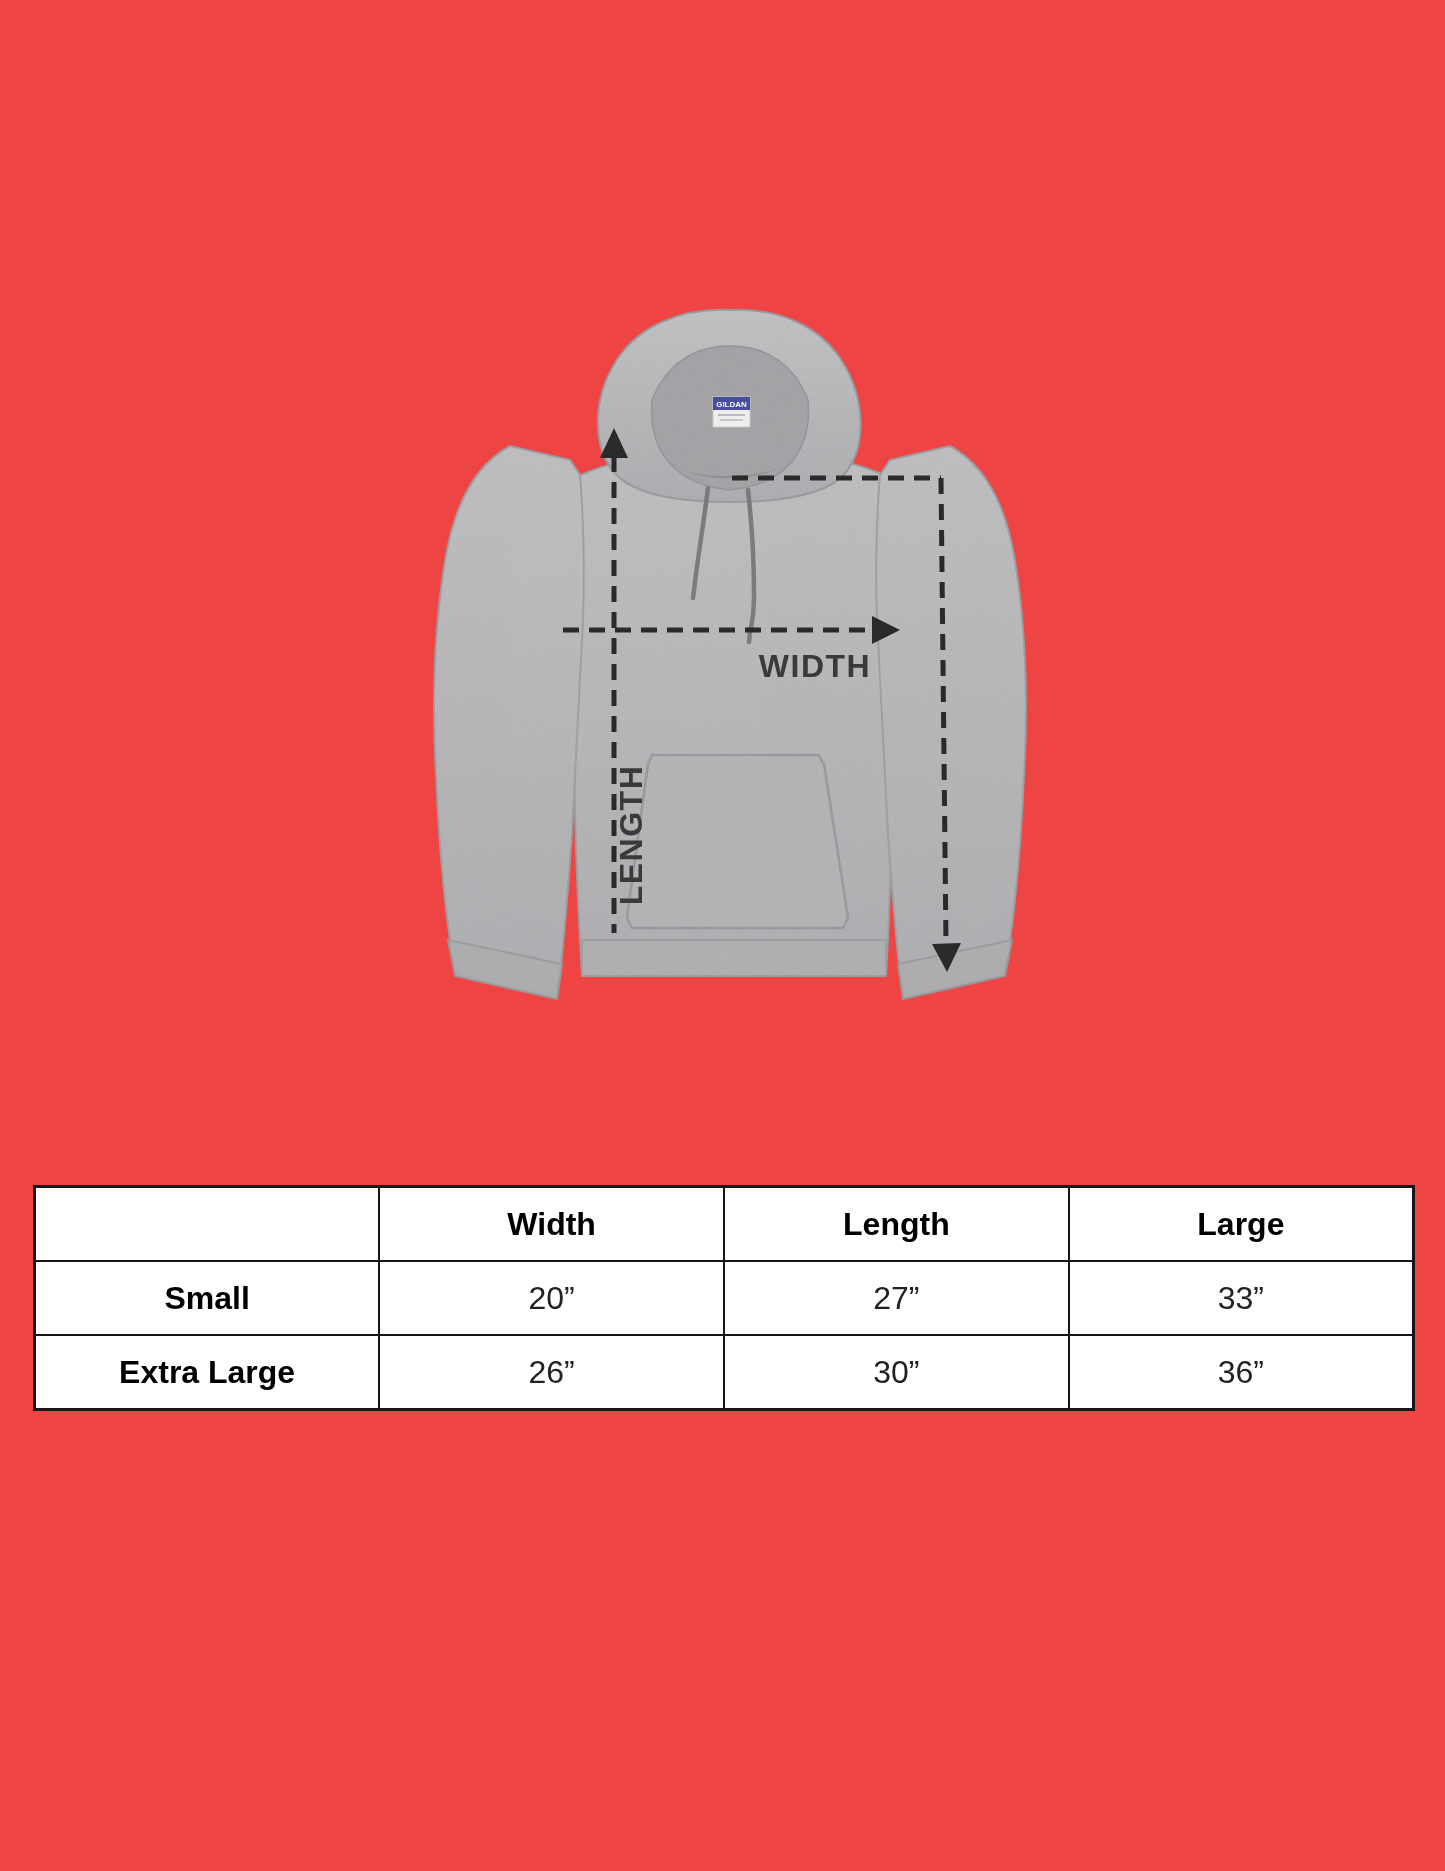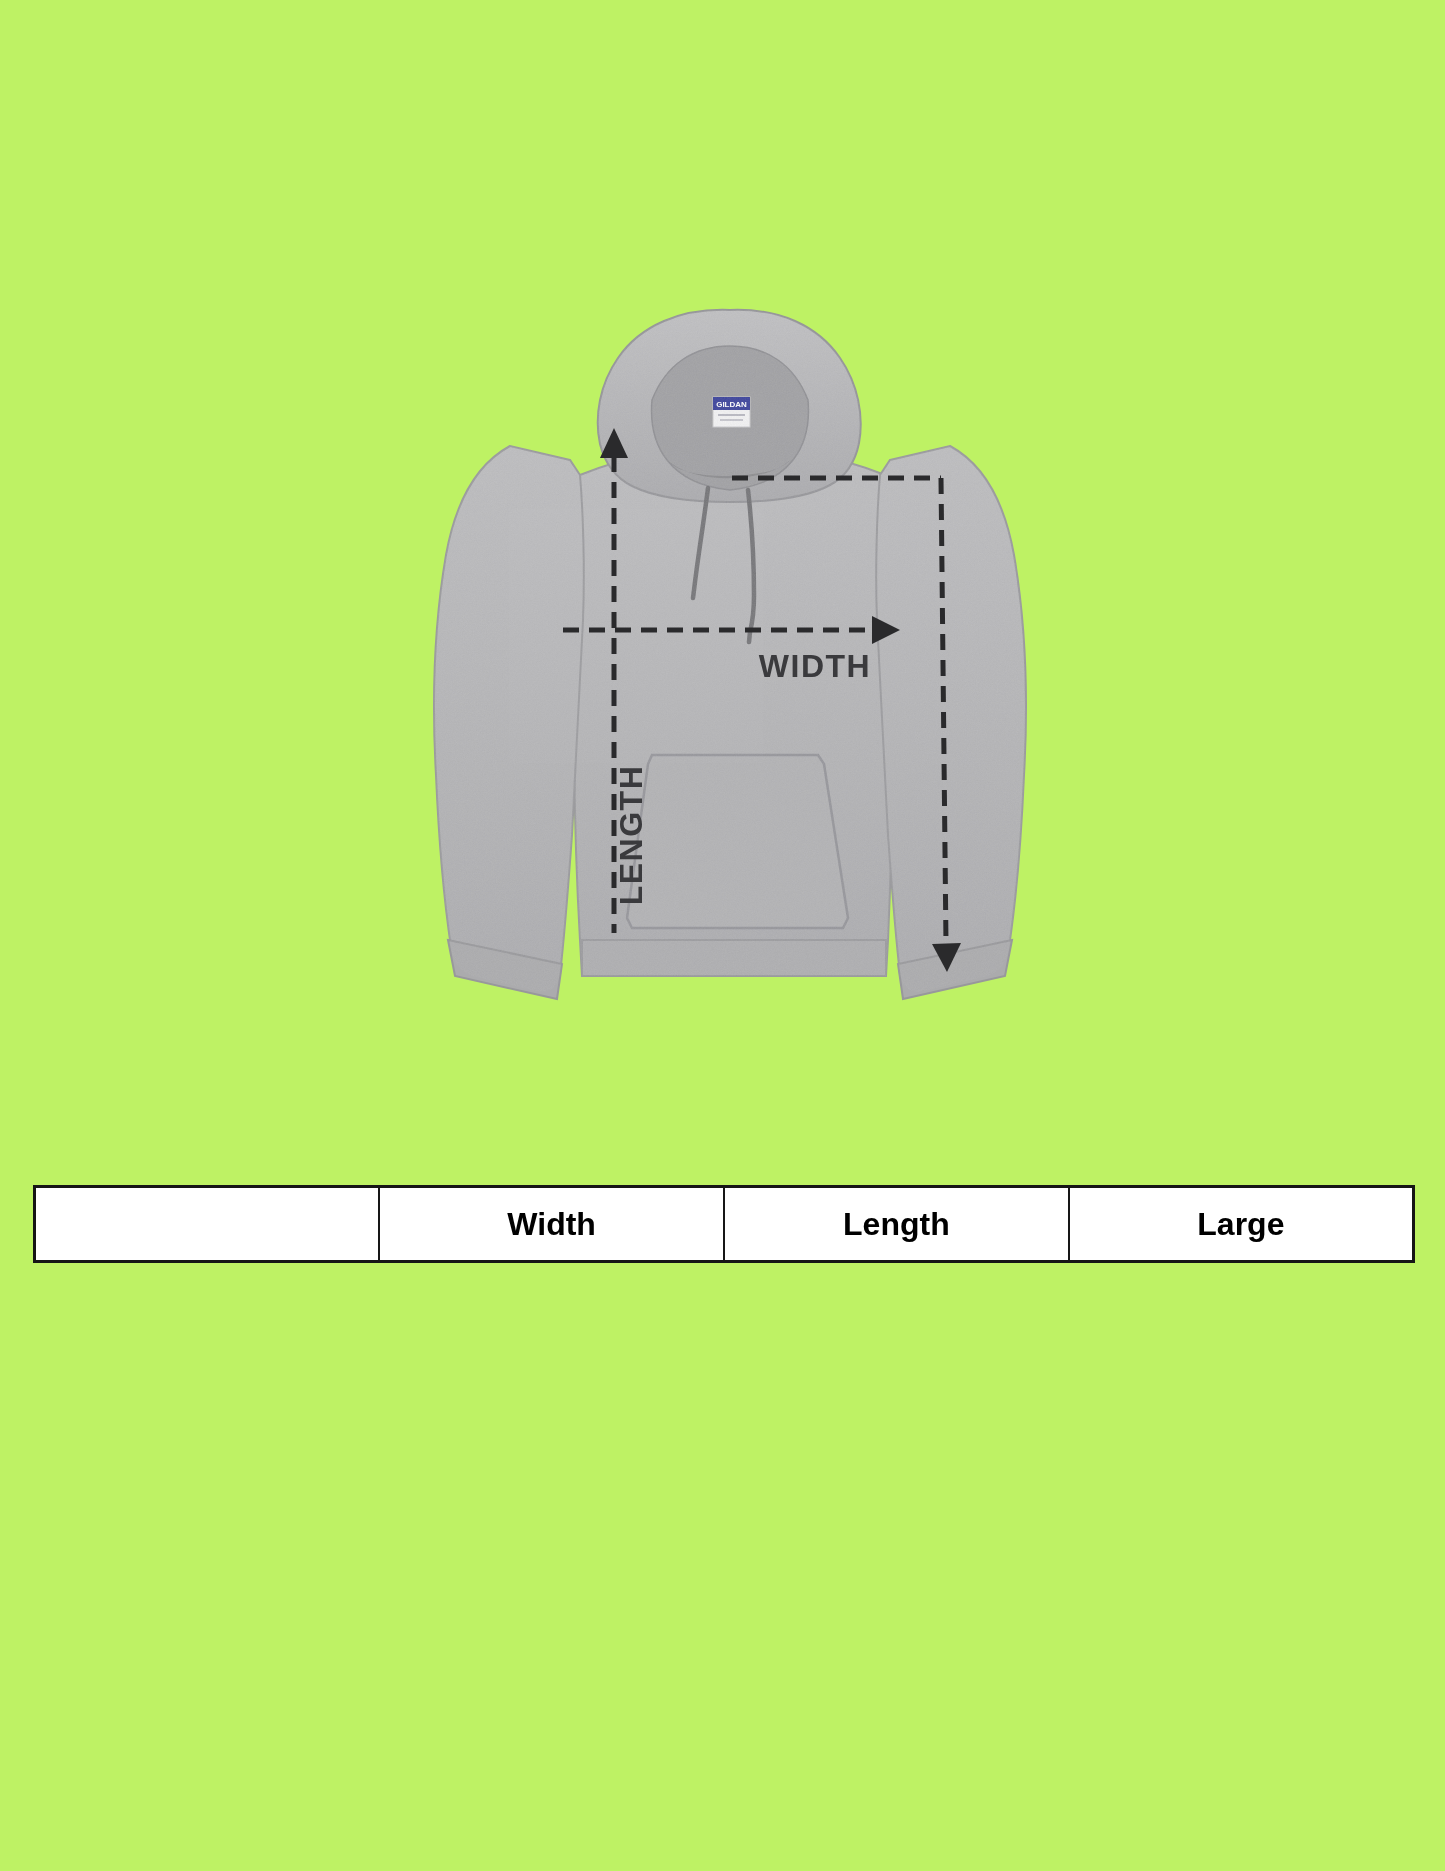--- a/index.html
+++ b/index.html
@@ -1,19 +1,19 @@
 <!DOCTYPE html>
 <html><head>
 <meta charset="utf-8">
 <style>
   html,body { margin:0; padding:0; background:#ffffff; }
   .page {
     position:relative;
     width:1445px; height:1871px;
-    background:#bef264;
+    background:#ef4444;
     font-family:"Liberation Sans", sans-serif;
     overflow:hidden;
   }
   .diagram {
     position:absolute; left:340px; top:250px;
     width:780px; height:780px;
   }
   .diagram svg { width:100%; height:100%; display:block; }
 
   table.size-chart {
@@ -127,16 +127,28 @@
   <table class="size-chart">
     <thead>
       <tr>
         <th></th>
         <th>Width</th>
         <th>Length</th>
         <th>Large</th>
       </tr>
     </thead>
     <tbody>
+      <tr>
+        <th>Small</th>
+        <td>20”</td>
+        <td>27”</td>
+        <td>33”</td>
+      </tr>
+      <tr>
+        <th>Extra Large</th>
+        <td>26”</td>
+        <td>30”</td>
+        <td>36”</td>
+      </tr>
     </tbody>
   </table>
 
 </div>
 
 </body></html>

